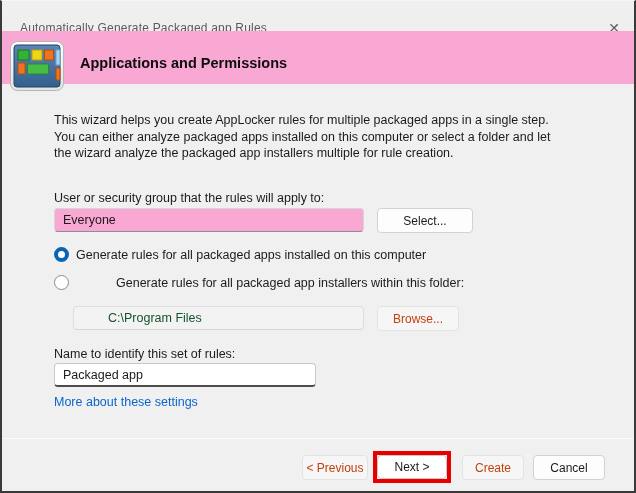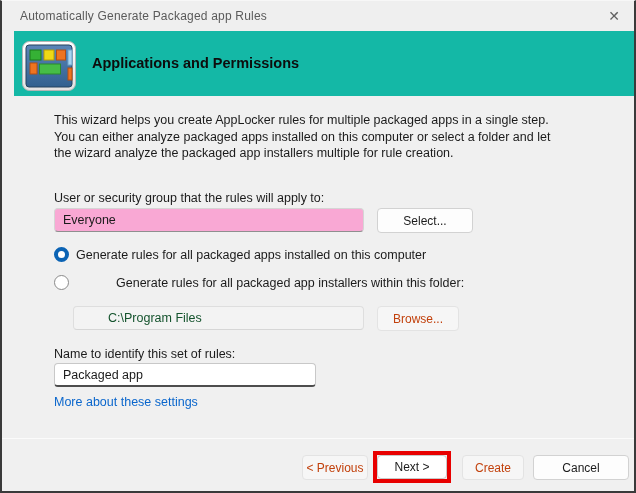--- a/index.html
+++ b/index.html
@@ -12,37 +12,37 @@
     background:#f0f0f0;
     border-left:2px solid #3a3a3a;
     border-right:2px solid #3a3a3a;
     border-bottom:2px solid #3a3a3a;
     border-top:1px solid #f7f7f7;
     overflow:hidden;
   }
 
   
   .titlebar {
-    position:absolute; top:0; left:0; right:0; height:30px;
+    position:absolute; top:12px; left:0; right:0; height:30px;
     background:#efefef;
   }
   .titlebar-text {
     position:absolute; left:18px; top:0; line-height:30px;
     font-size:12px; color:#5a5a5a; letter-spacing:0.2px;
   }
   .close-btn {
     position:absolute; right:4px; top:0; width:32px; height:30px;
     display:flex; align-items:center; justify-content:center;
     font-size:14px; color:#606060; cursor:pointer;
   }
 
   
   .header {
-    position:absolute; top:30px; left:12px; right:0; height:65px;
-    background:#14b8a6;
+    position:absolute; top:30px; left:0; right:0; height:53px;
+    background:#f9a8d4;
   }
   .app-icon { position:absolute; left:8px; top:10px; }
   .header-title {
     position:absolute; left:78px; top:24px;
     font-size:14.5px; font-weight:bold; color:#0d0d0d;
   }
 
   
   .intro { position:absolute; left:52px; top:111px; font-size:12.5px; color:#1b1b1b; line-height:16.5px; }
 
@@ -168,15 +168,15 @@
 
   <div class="footer-divider"></div>
 
   <div class="btn disabled" style="left:300px; top:454px; width:66px;">&lt; Previous</div>
 
   <div class="highlight-box"></div>
   <div class="btn" style="left:375px; top:454px; width:70px; height:24px; border-color:#c9c9c9; background:#ffffff;">Next &gt;</div>
 
   <div class="btn disabled" style="left:460px; top:454px; width:62px;">Create</div>
 
-  <div class="btn" style="left:531px; top:454px; width:96px;">Cancel</div>
+  <div class="btn" style="left:531px; top:454px; width:72px;">Cancel</div>
 
 </div>
 
 </body></html>

